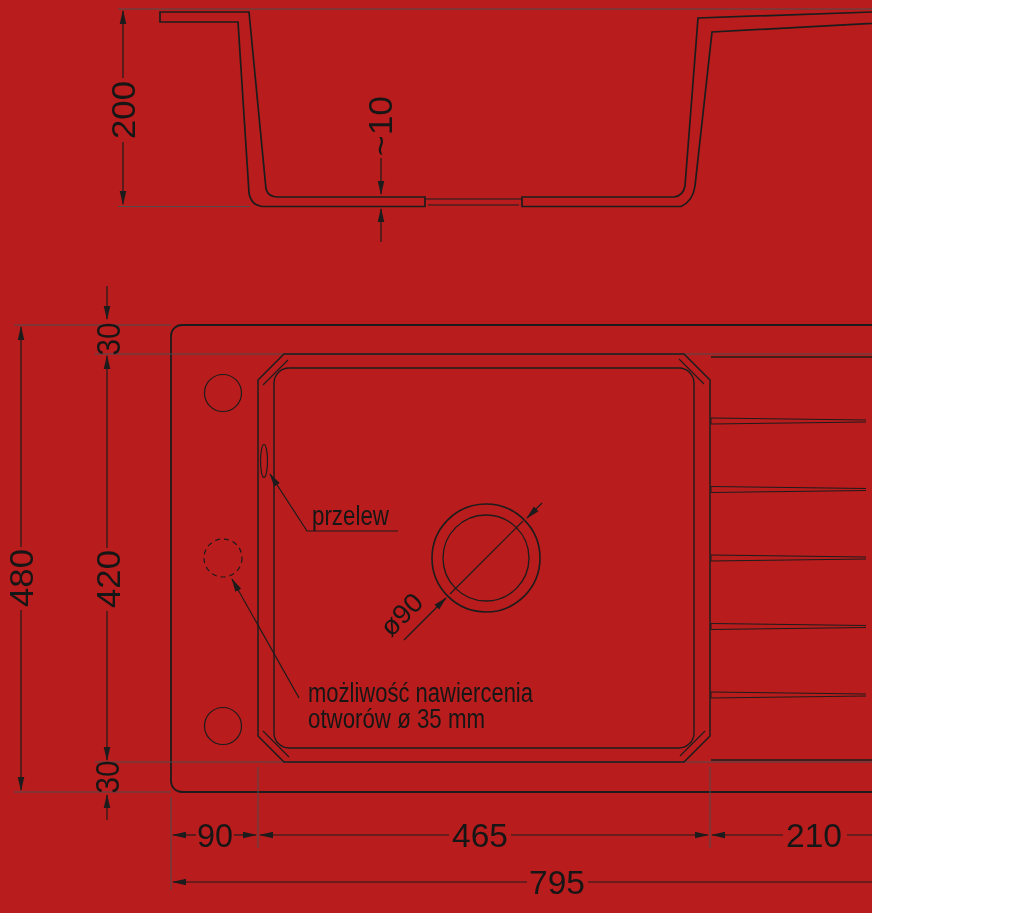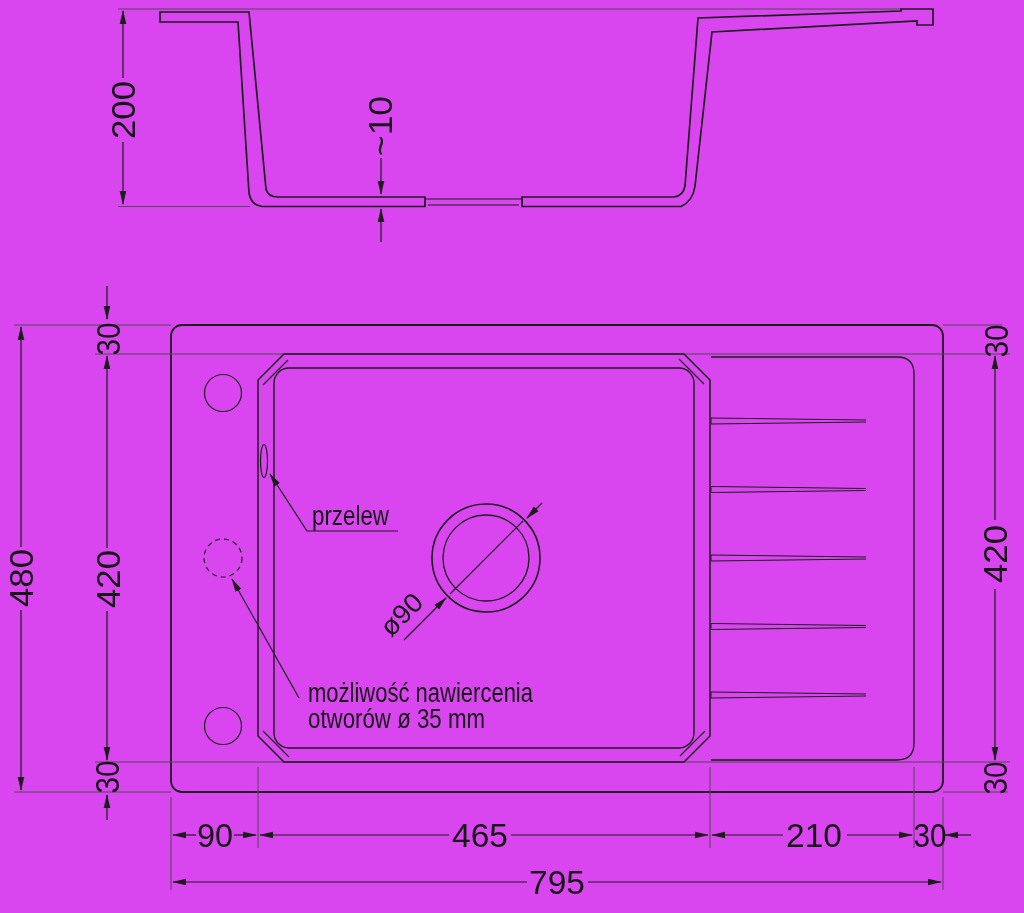--- a/index.html
+++ b/index.html
@@ -1,16 +1,16 @@
 <!DOCTYPE html>
 <html><head>
 <meta charset="utf-8">
 <style>
   html,body{margin:0;padding:0;background:#ffffff;}
-  .page{position:relative;width:1024px;height:913px;background:#d946ef;overflow:hidden;}
+  .page{position:relative;width:872px;height:913px;background:#b91c1c;overflow:hidden;}
   svg{display:block;}
   .dimtxt{font-family:"Liberation Sans","DejaVu Sans",sans-serif;font-size:34px;fill:#161616;font-weight:500;}
   .lbltxt{font-family:"Liberation Sans","DejaVu Sans",sans-serif;font-size:27px;fill:#161616;}
   .ol{stroke:#1c1c1c;fill:none;}
   .ext{stroke:#4d4d4d;stroke-width:1;fill:none;}
   .dimline{stroke:#1c1c1c;stroke-width:1.2;fill:none;}
 </style>
 </head>
 <body>
 

